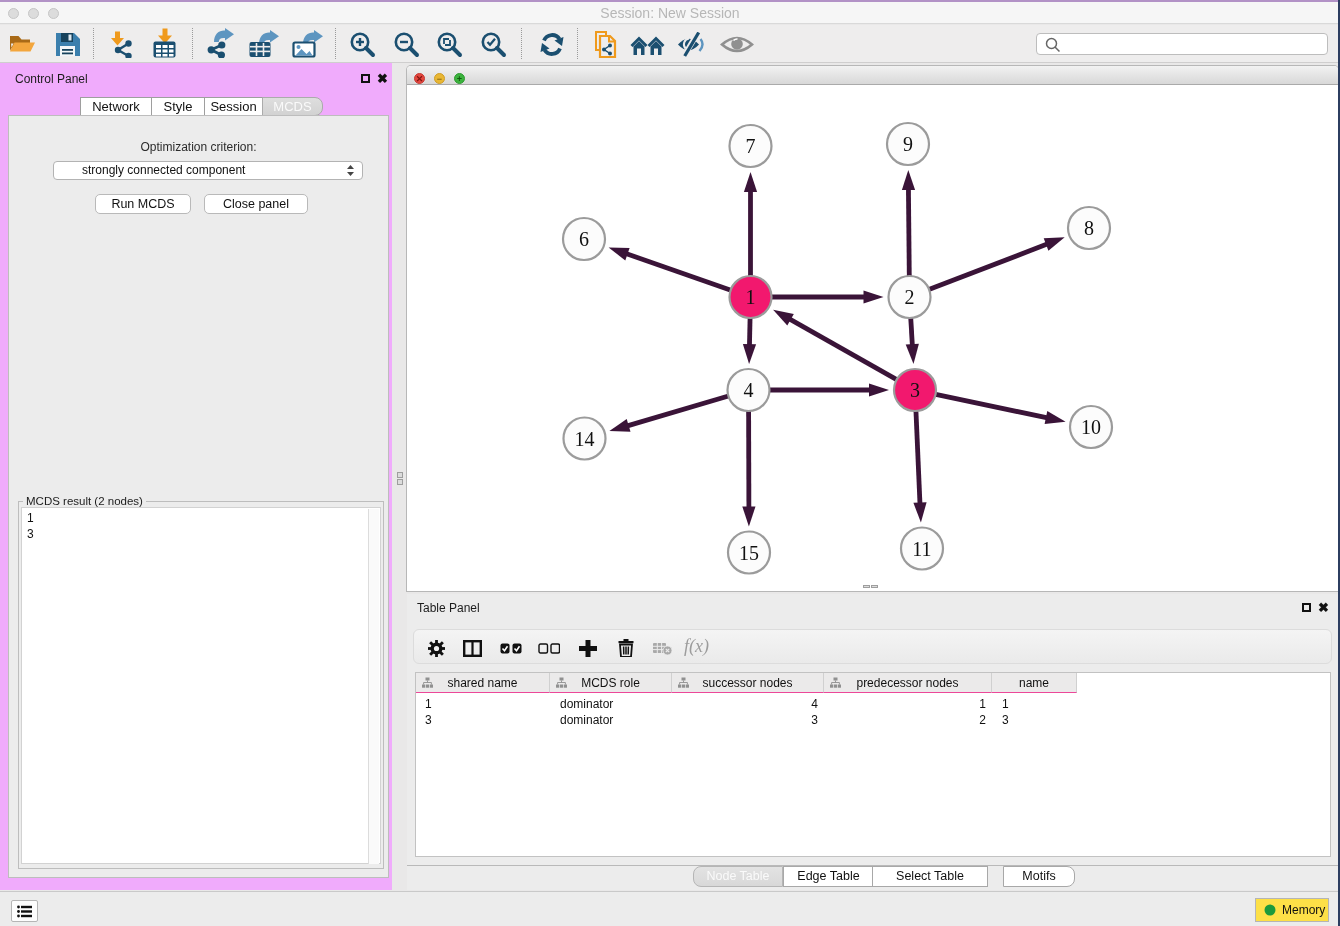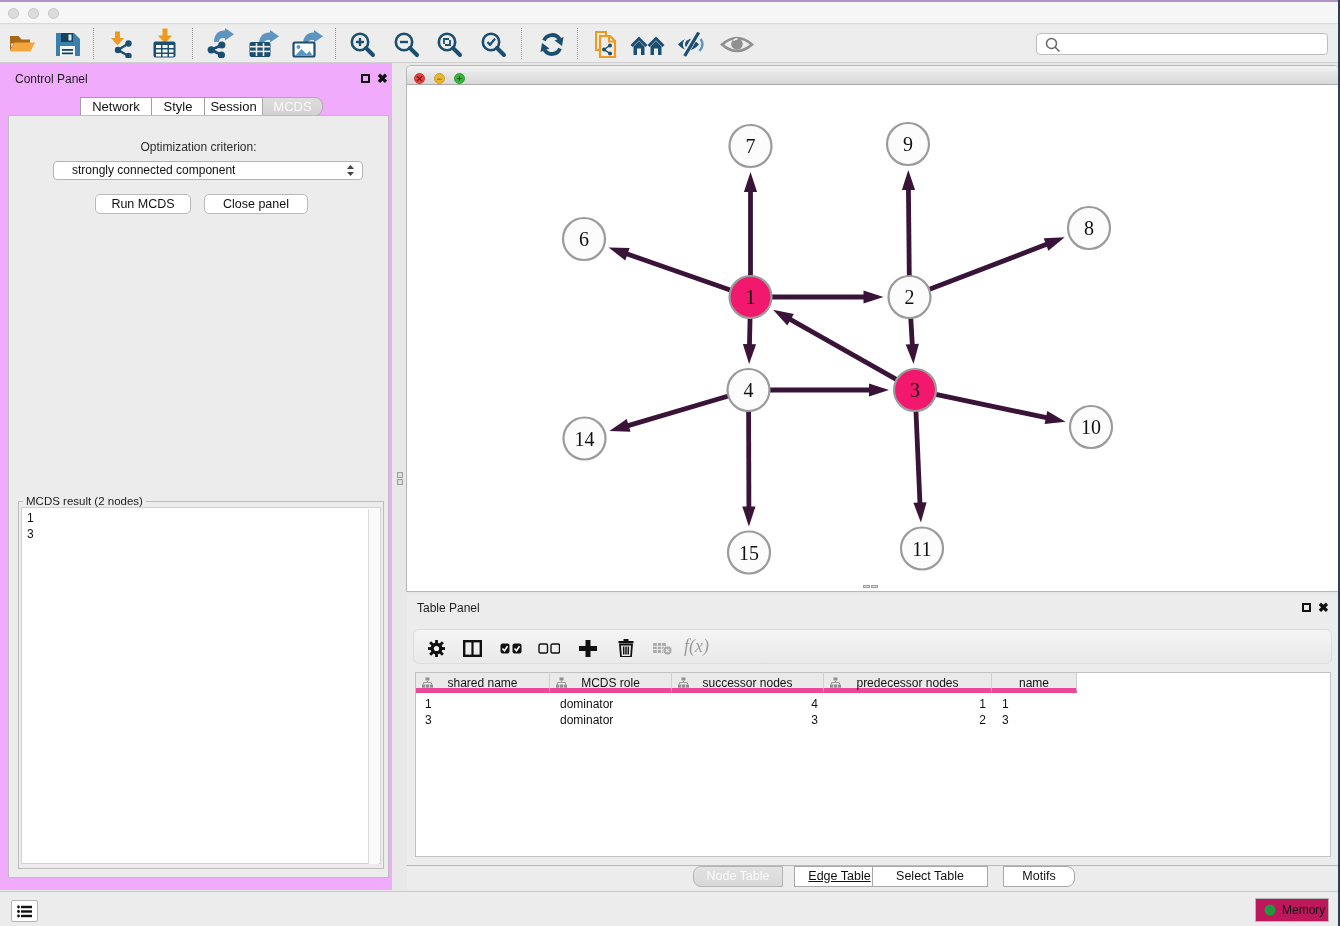--- a/index.html
+++ b/index.html
@@ -20,56 +20,57 @@
 
 #cpanel { left:0; top:63px; width:392px; height:827px; background:#f0abfc; }
 #cpanel .hdr { position:absolute; left:15px; top:9px; font-size:12px; color:#1c1c1c; }
 .winbtn-max { position:absolute; width:9px; height:9px; border:2px solid #111; }
 .winbtn-x { position:absolute; font-size:13px; font-weight:bold; color:#111; line-height:11px; }
 .tabrow { position:absolute; height:19px; }
 .tab { position:absolute; top:0; height:19px; border:1px solid #9e9e9e; background:#fff; color:#111; font-size:13px; text-align:center; line-height:17px; }
 .tab.dis { background:linear-gradient(#dedede,#d2d2d2); color:#fafafa; border-color:#ababab; }
 #cpcontent { position:absolute; left:8px; top:52px; width:381px; height:763px; background:#ececec; border:1px solid #bdbdbd; }
 #optlabel { position:absolute; left:0; width:100%; top:24px; text-align:center; font-size:12px; color:#2c2c2c; }
-#optselect { position:absolute; left:44px; top:45px; width:310px; height:19px; background:#fff; border:1px solid #b3b3b3; border-radius:4px; font-size:12px; color:#111; line-height:17px; padding-left:18px; }
+#optselect { position:absolute; left:44px; top:45px; width:310px; height:19px; background:#fff; border:1px solid #b3b3b3; border-radius:4px; font-size:12px; color:#111; line-height:17px; padding-left:28px; }
 .btn { position:absolute; top:78px; height:20px; background:#fff; border:1px solid #b9b9b9; border-radius:5px; font-size:12.5px; color:#111; text-align:center; line-height:18px; }
 #fieldset { position:absolute; left:9px; top:385px; width:366px; height:368px; border:1px solid #bdbdbd; }
 #fieldlegend { position:absolute; left:4px; top:-7px; background:#ececec; padding:0 3px; font-size:11.5px; color:#1c1c1c; }
 #mcdstext { position:absolute; left:2px; top:5px; width:360px; height:357px; background:#fff; border:1px solid #d2d2d2; font-size:12px; color:#111; line-height:16px; padding:2px 0 0 5px; }
 #mcdsscroll { position:absolute; right:1px; top:1px; width:11px; height:355px; background:#fafafa; border-left:1px solid #dcdcdc; }
 
 
 #netwin { left:407px; top:66px; width:931px; height:525px; background:#fff; border-radius:4px 4px 0 0; box-shadow:0 0 0 1px #b7b7b7; }
 #nettitle { position:absolute; left:0; top:0; width:100%; height:19px; background:linear-gradient(#f2f2f2,#d8d8d8); border-bottom:1px solid #aaa; border-radius:4px 4px 0 0; }
 #nettitle .txt { position:absolute; width:100%; top:3px; text-align:center; font-size:12.5px; font-weight:bold; color:#1a1a1a; }
 .mac { position:absolute; top:6.5px; width:11px; height:11px; border-radius:50%; font-size:9px; font-weight:bold; text-align:center; line-height:11px; }
 
 
 #tpanel { left:407px; top:594px; width:931px; height:296px; background:#ececec; }
 #tpanel .hdr { position:absolute; left:10px; top:7px; font-size:12px; color:#1c1c1c; }
 #ttoolbar { position:absolute; left:6px; top:35px; width:919px; height:35px; background:linear-gradient(#f4f4f4,#eaeaea); border:1px solid #dcdcdc; border-radius:6px; }
 #ttable { position:absolute; left:8px; top:78px; width:916px; height:185px; background:#fff; border:1px solid #c2c2c2; }
-.thcell { position:absolute; top:0; height:20px; background:#ebeaea; border-right:1px solid #d0d0d0; border-bottom:5px solid #ec4899; font-size:12px; color:#111; text-align:center; line-height:20px; }
+.thcell { position:absolute; top:0; height:20px; background:#ebeaea; border-right:1px solid #d0d0d0; border-bottom:1px solid #ec4899; font-size:12px; color:#111; text-align:center; line-height:20px; }
 .trow { position:absolute; font-size:12px; color:#111; height:16px; line-height:16px; }
 .btab { position:absolute; top:272px; height:21px; border:1px solid #a8a8a8; background:#fff; color:#111; font-size:12.5px; text-align:center; line-height:19px; }
 .btab.dis { background:linear-gradient(#e3e3e3,#d8d8d8); color:#fafafa; border-color:#b5b5b5; }
 
 
 #statusbar { left:0; top:891px; width:1340px; height:35px; background:#ececec; border-top:1px solid #c9c9c9; }
 #listbtn { position:absolute; left:11px; top:8px; width:27px; height:22px; background:#fdfdfd; border:1px solid #b5b5b5; border-radius:2px; }
-#membtn { position:absolute; left:1255px; top:6px; width:74px; height:24px; background:#be185d; border:1px solid #b5b5b5; font-size:12px; color:#111; }
+#membtn { position:absolute; left:1255px; top:6px; width:74px; height:24px; background:#fde047; border:1px solid #b5b5b5; font-size:12px; color:#111; }
 #rightedge { left:1338px; top:0; width:2px; height:926px; background:#2c3d60; }
 </style>
 </head>
 <body>
 <div class="abs" id="purpletop"></div>
 <div class="abs" id="titlebar">
   <div class="tl" style="left:8px;"></div>
   <div class="tl" style="left:28px;"></div>
   <div class="tl" style="left:47.5px;"></div>
+  <div class="ttxt">Session: New Session</div>
 </div>
 <div class="abs" id="toolbar">
   <div class="tsep" style="left:93px;"></div>
     <div class="tsep" style="left:192px;"></div>
     <div class="tsep" style="left:335px;"></div>
     <div class="tsep" style="left:521px;"></div>
     <div class="tsep" style="left:577px;"></div>
     <svg class="ticon" style="left:8px; top:8px;" width="28" height="23" viewBox="0 0 28 23">
 <path d="M2,3 h8.5 l3,3.5 h8.5 v4 h-20 z" fill="#a96a17"></path>
 <path d="M2,3 v15 l4,-8.5 h2 l-4,8.5 z" fill="#a96a17"></path>
@@ -373,21 +374,21 @@
       <div class="trow" style="left:408px;top:23px;width:162px;text-align:right;">1</div>
       <div class="trow" style="left:586px;top:23px;">1</div>
       <div class="trow" style="left:9px;top:39px;">3</div>
       <div class="trow" style="left:144px;top:39px;">dominator</div>
       <div class="trow" style="left:256px;top:39px;width:146px;text-align:right;">3</div>
       <div class="trow" style="left:408px;top:39px;width:162px;text-align:right;">2</div>
       <div class="trow" style="left:586px;top:39px;">3</div>
   </div>
   <div style="position:absolute;left:0;top:271px;width:931px;height:1px;background:#b9b9b9;"></div>
     <div class="btab dis" style="left:286px; width:90px; border-radius:8px 0 0 8px;">Node Table</div>
-  <div class="btab" style="left:387px; width:91px;text-decoration:underline;">Edge Table</div>
+  <div class="btab" style="left:376px; width:91px;">Edge Table</div>
   <div class="btab" style="left:465px; width:116px;">Select Table</div>
   <div class="btab" style="left:580px; width:72px; border-radius:0 8px 8px 0;margin-left:16px;">Motifs</div>
 </div>
 
 <div class="abs" id="statusbar">
   <div id="listbtn">
       <svg width="15" height="13" viewBox="0 0 15 13" style="position:absolute;left:5px;top:3.5px;">
         <g fill="#111">
           <circle cx="1.5" cy="2" r="1.4"></circle>
           <circle cx="1.5" cy="6.5" r="1.4"></circle>

